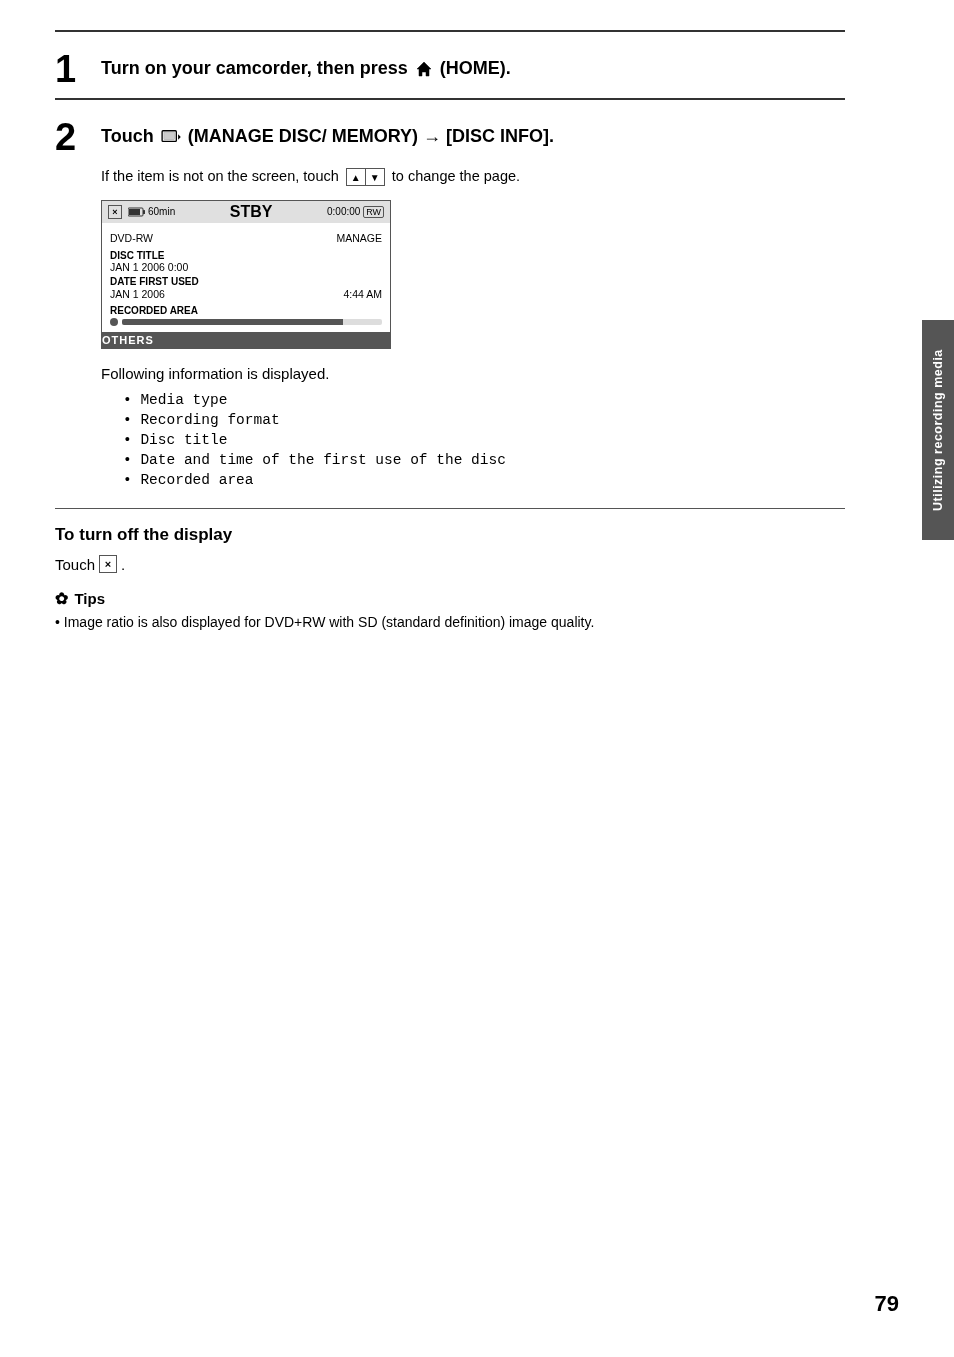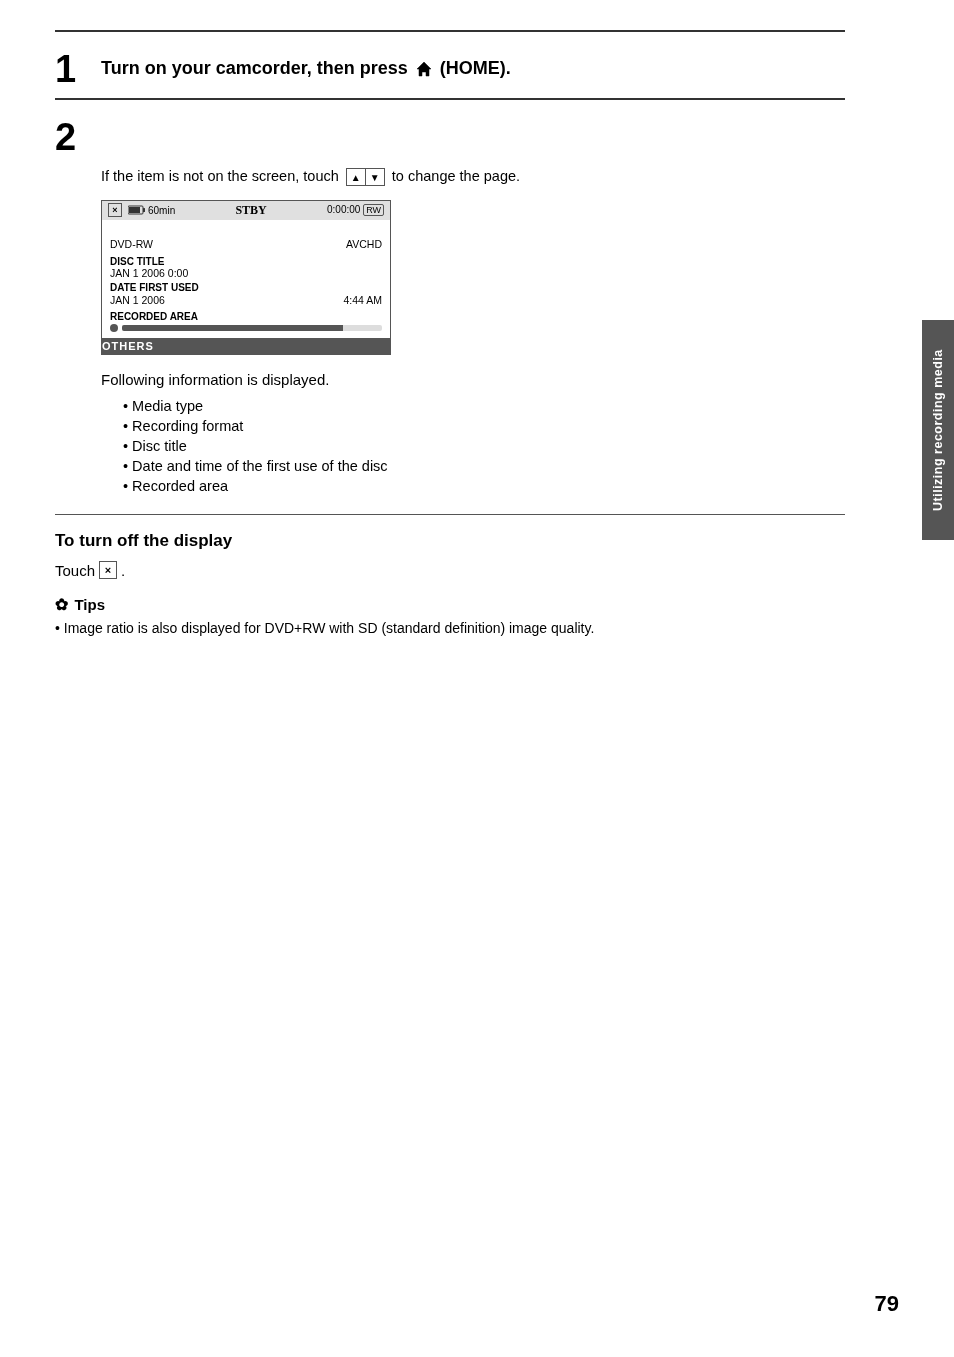--- a/index.html
+++ b/index.html
@@ -117,21 +117,21 @@
       height: 14px;
       border: 1.5px solid #555;
       display: inline-flex;
       align-items: center;
       justify-content: center;
       font-size: 9px;
       font-weight: bold;
     }
 
     .disc-screen-body {
-      padding: 17px 8px 6px 8px;
+      padding: 8px 8px 6px 8px;
     }
 
     .disc-row {
       display: flex;
       justify-content: space-between;
       font-size: 11px;
       line-height: 1.5;
     }
 
     .disc-label {
@@ -194,20 +194,21 @@
     .bullet-list {
       margin-left: 68px;
       margin-bottom: 14px;
     }
 
     .bullet-list li {
       font-size: 14.5px;
       list-style: none;
       margin-bottom: 4px;
       color: #000;
+      font-family: Liberation Mono, monospace;
     }
 
     .bullet-list li::before {
       content: "• ";
     }
 
     .section-divider {
       border: none;
       border-top: 1.5px solid #555;
       margin: 20px 0 16px 0;
@@ -340,20 +341,32 @@
       </svg>
       <span>(HOME).</span>
     </div>
   </div>
 
   <hr class="divider">
 
   <div class="step2-block">
     <div class="step">
       <span class="step-number">2</span>
+      <div class="step-text">
+        <span>Touch</span>
+        
+        <svg class="manage-disc-icon" viewBox="0 0 22 18" xmlns="http://www.w3.org/2000/svg">
+          <rect x="1" y="2" width="16" height="12" rx="1" ry="1" fill="none" stroke="#000" stroke-width="1.5"></rect>
+          <rect x="3" y="4" width="12" height="8" fill="#ccc" stroke="#999" stroke-width="0.5"></rect>
+          <polygon points="19,6 22,9 19,12" fill="#000"></polygon>
+        </svg>
+        <span>(MANAGE DISC/ MEMORY)</span>
+        <span>→</span>
+        <span>[DISC INFO].</span>
+      </div>
     </div>
 
     <div class="step2-note">
       <span>If the item is not on the screen, touch</span>
       <span style="display:inline-flex; align-items:center; gap:0; border:1.5px solid #555; vertical-align:middle; margin:0 3px;">
         <span class="nav-arrow">▲</span>
         <span style="border-left:1px solid #555; height:16px; display:inline-block;"></span>
         <span class="nav-arrow">▼</span>
       </span>
       <span>to change the page.</span>
@@ -368,31 +381,31 @@
 
           <span style="display:inline-flex;align-items:center;gap:2px;font-size:10px;">
             <svg width="18" height="10" viewBox="0 0 18 10">
               <rect x="0" y="1" width="15" height="8" rx="1" fill="none" stroke="#333" stroke-width="1"></rect>
               <rect x="15" y="3" width="2" height="4" rx="0.5" fill="#333"></rect>
               <rect x="1" y="2" width="11" height="6" fill="#333"></rect>
             </svg>
             <span style="font-size:10px;">60min</span>
           </span>
         </div>
-        <span style="font-size:12px;font-weight:bold;font-family:Liberation Serif, serif;">STBY</span>
+        <span style="font-size:16px;font-weight:bold;">STBY</span>
         <span style="font-size:10px;">
           <span>0:00:00</span>
           <span class="rw-badge">RW</span>
         </span>
       </div>
 
       <div class="disc-screen-body">
         <div class="disc-row">
           <span class="disc-value">DVD-RW</span>
-          <span class="disc-value">AVCHD</span>
+          <span class="disc-value">MANAGE</span>
         </div>
         <div class="disc-label">DISC TITLE</div>
         <div class="disc-value">JAN  1 2006  0:00</div>
         <div class="disc-label">DATE FIRST USED</div>
         <div class="disc-row">
           <span class="disc-value">JAN  1 2006</span>
           <span class="disc-value">4:44 AM</span>
         </div>
         <div class="disc-label">RECORDED AREA</div>
         <div class="recorded-area-bar">

